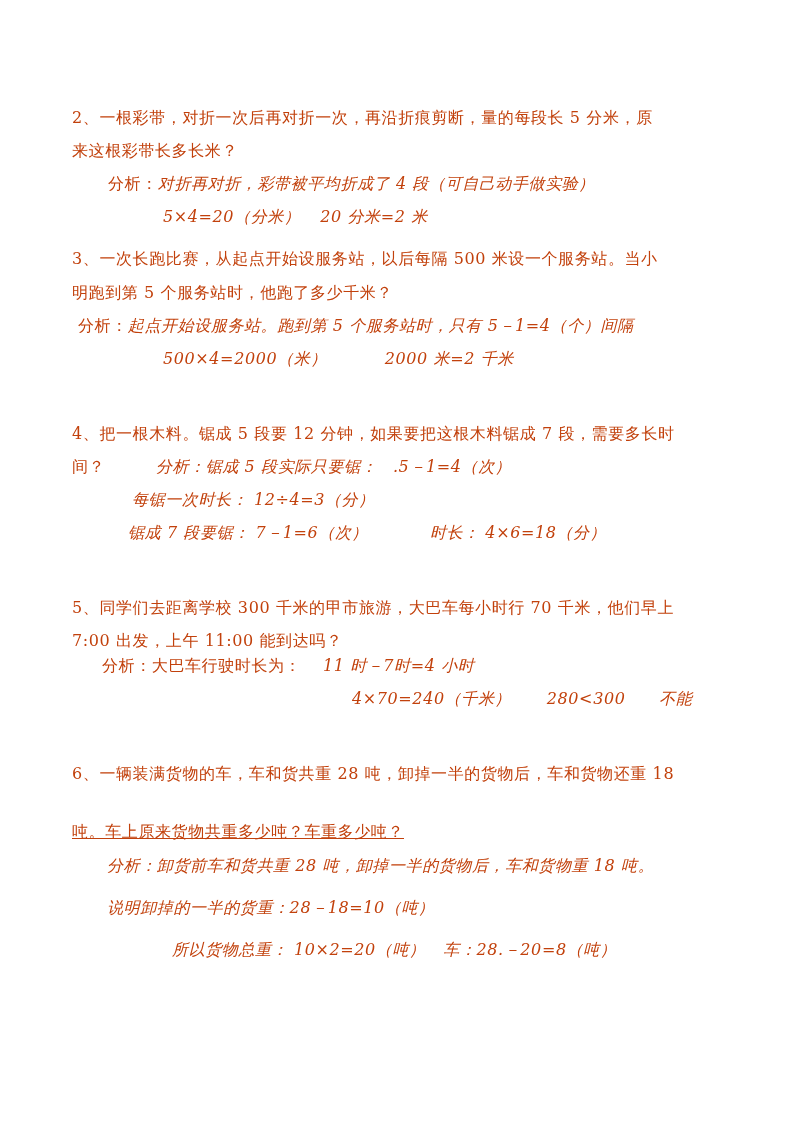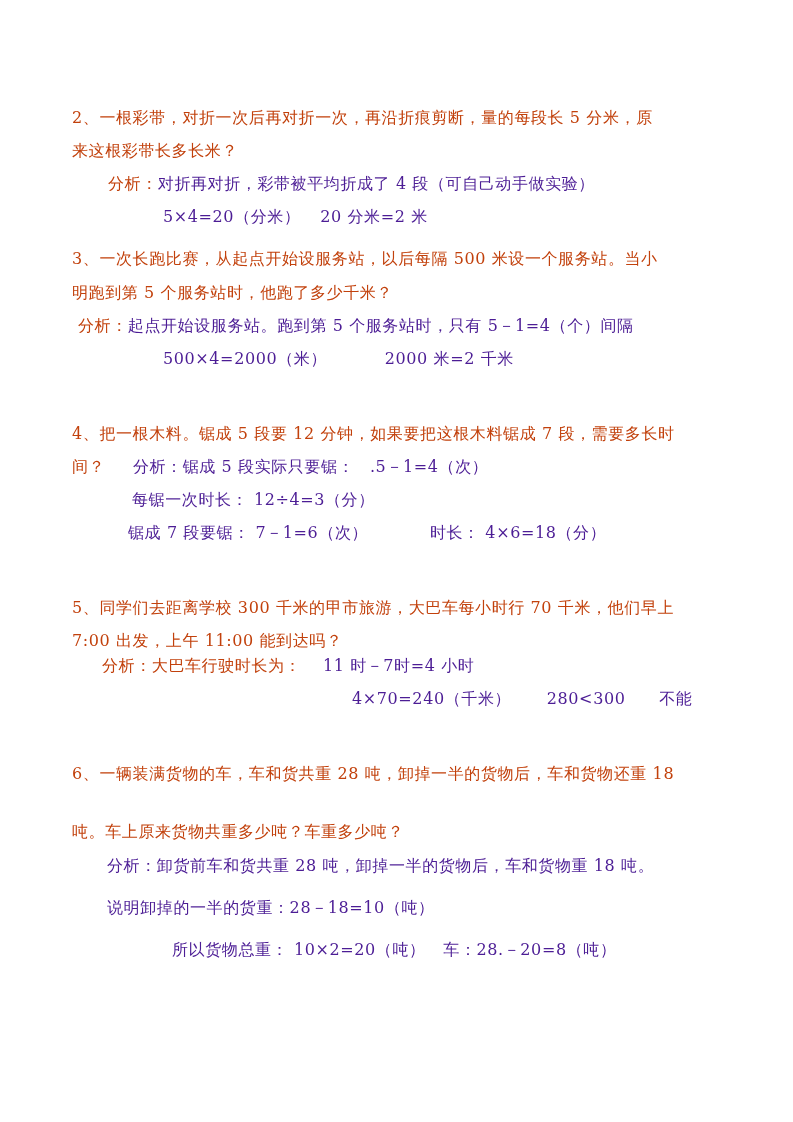--- a/index.html
+++ b/index.html
@@ -16,21 +16,21 @@
       font-size: 16px;
       color: #222222;
     }
     .line {
       position: absolute;
       white-space: nowrap;
       line-height: 20px;
       letter-spacing: 0.6px;
     }
     .black { color: #c2410c; }
-    .red { color: #4c1d95; }
+    .red { color: #c2410c; font-style: italic; }
     .seg { display: inline-block; }
   </style>
 </head>
 <body>
 
 <div>
 
   <div>
     <div class="line black" style="left:72px; top:108px;">2、一根彩带，对折一次后再对折一次，再沿折痕剪断，量的每段长 5 分米，原</div>
     <div class="line black" style="left:72px; top:141px;">来这根彩带长多长米？</div>
@@ -52,21 +52,21 @@
     <div class="line red" style="left:163px; top:349px;">
       <span class="seg">500×4=2000（米）</span>
       <span class="seg" style="margin-left:52px;">2000 米=2 千米</span>
     </div>
   </div>
 
   <div>
     <div class="line black" style="left:72px; top:424px;">4、把一根木料。锯成 5 段要 12 分钟，如果要把这根木料锯成 7 段，需要多长时</div>
     <div class="line" style="left:72px; top:457px;">
       <span class="black">间？</span>
-      <span class="red seg" style="margin-left:22px;">分析：锯成 5 段实际只要锯：</span>
+      <span class="red seg" style="margin-left:45px;">分析：锯成 5 段实际只要锯：</span>
       <span class="red seg" style="margin-left:10px;">.5－1=4（次）</span>
     </div>
     <div class="line red" style="left:132px; top:490px;">每锯一次时长：  12÷4=3（分）</div>
     <div class="line red" style="left:128px; top:523px;">
       <span class="seg">锯成 7 段要锯：  7－1=6（次）</span>
       <span class="seg" style="margin-left:56px;">时长：  4×6=18（分）</span>
     </div>
   </div>
 
   <div>
@@ -78,21 +78,21 @@
     </div>
     <div class="line red" style="left:352px; top:689px;">
       <span class="seg">4×70=240（千米）</span>
       <span class="seg" style="margin-left:30px;">280&lt;300</span>
       <span class="seg" style="margin-left:28px;">不能</span>
     </div>
   </div>
 
   <div>
     <div class="line black" style="left:72px; top:764px;">6、一辆装满货物的车，车和货共重 28 吨，卸掉一半的货物后，车和货物还重 18</div>
-    <div class="line black" style="left:72px; top:822px;">吨。车上原来货物共重多少吨？车重多少吨？</div>
+    <div class="line black" style="left:72px; top:822px;text-decoration:underline;">吨。车上原来货物共重多少吨？车重多少吨？</div>
     <div class="line red" style="left:107px; top:856px;">分析：卸货前车和货共重 28 吨，卸掉一半的货物后，车和货物重 18 吨。</div>
     <div class="line red" style="left:107px; top:898px;">说明卸掉的一半的货重：28－18=10（吨）</div>
     <div class="line red" style="left:172px; top:940px;">
       <span class="seg">所以货物总重：  10×2=20（吨）</span>
       <span class="seg" style="margin-left:12px;">车：28.－20=8（吨）</span>
     </div>
   </div>
 
 </div>
 

